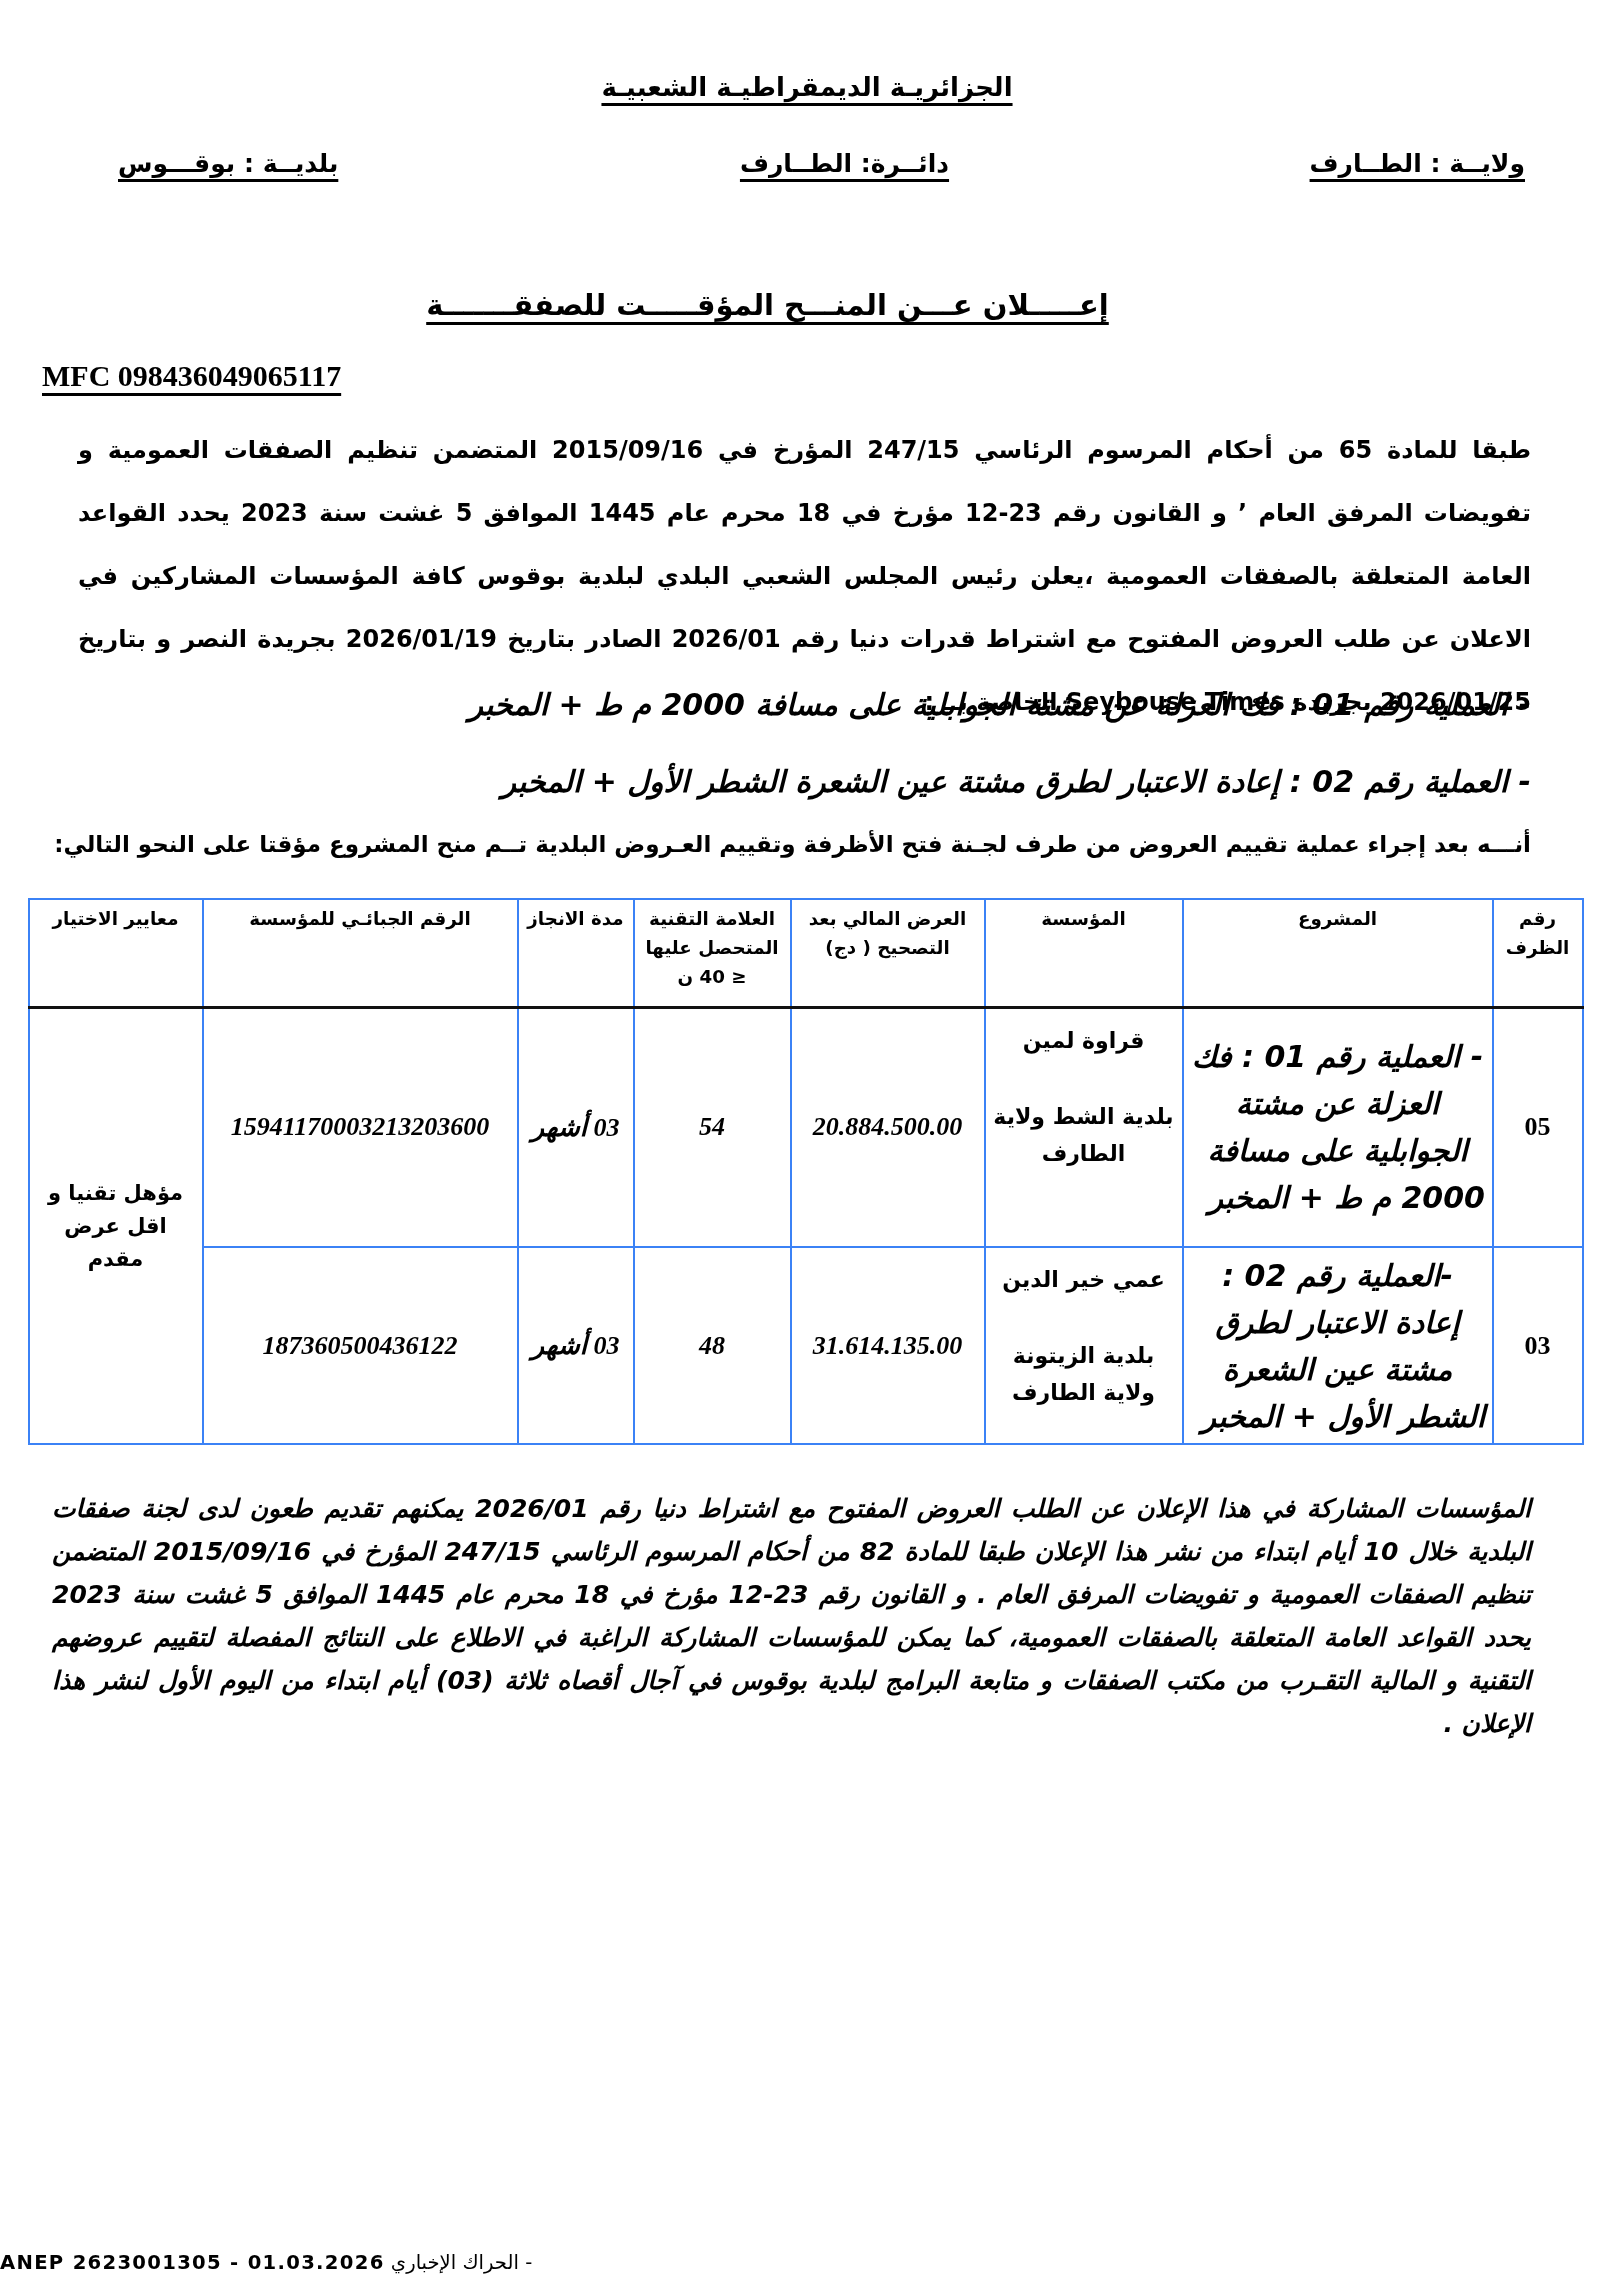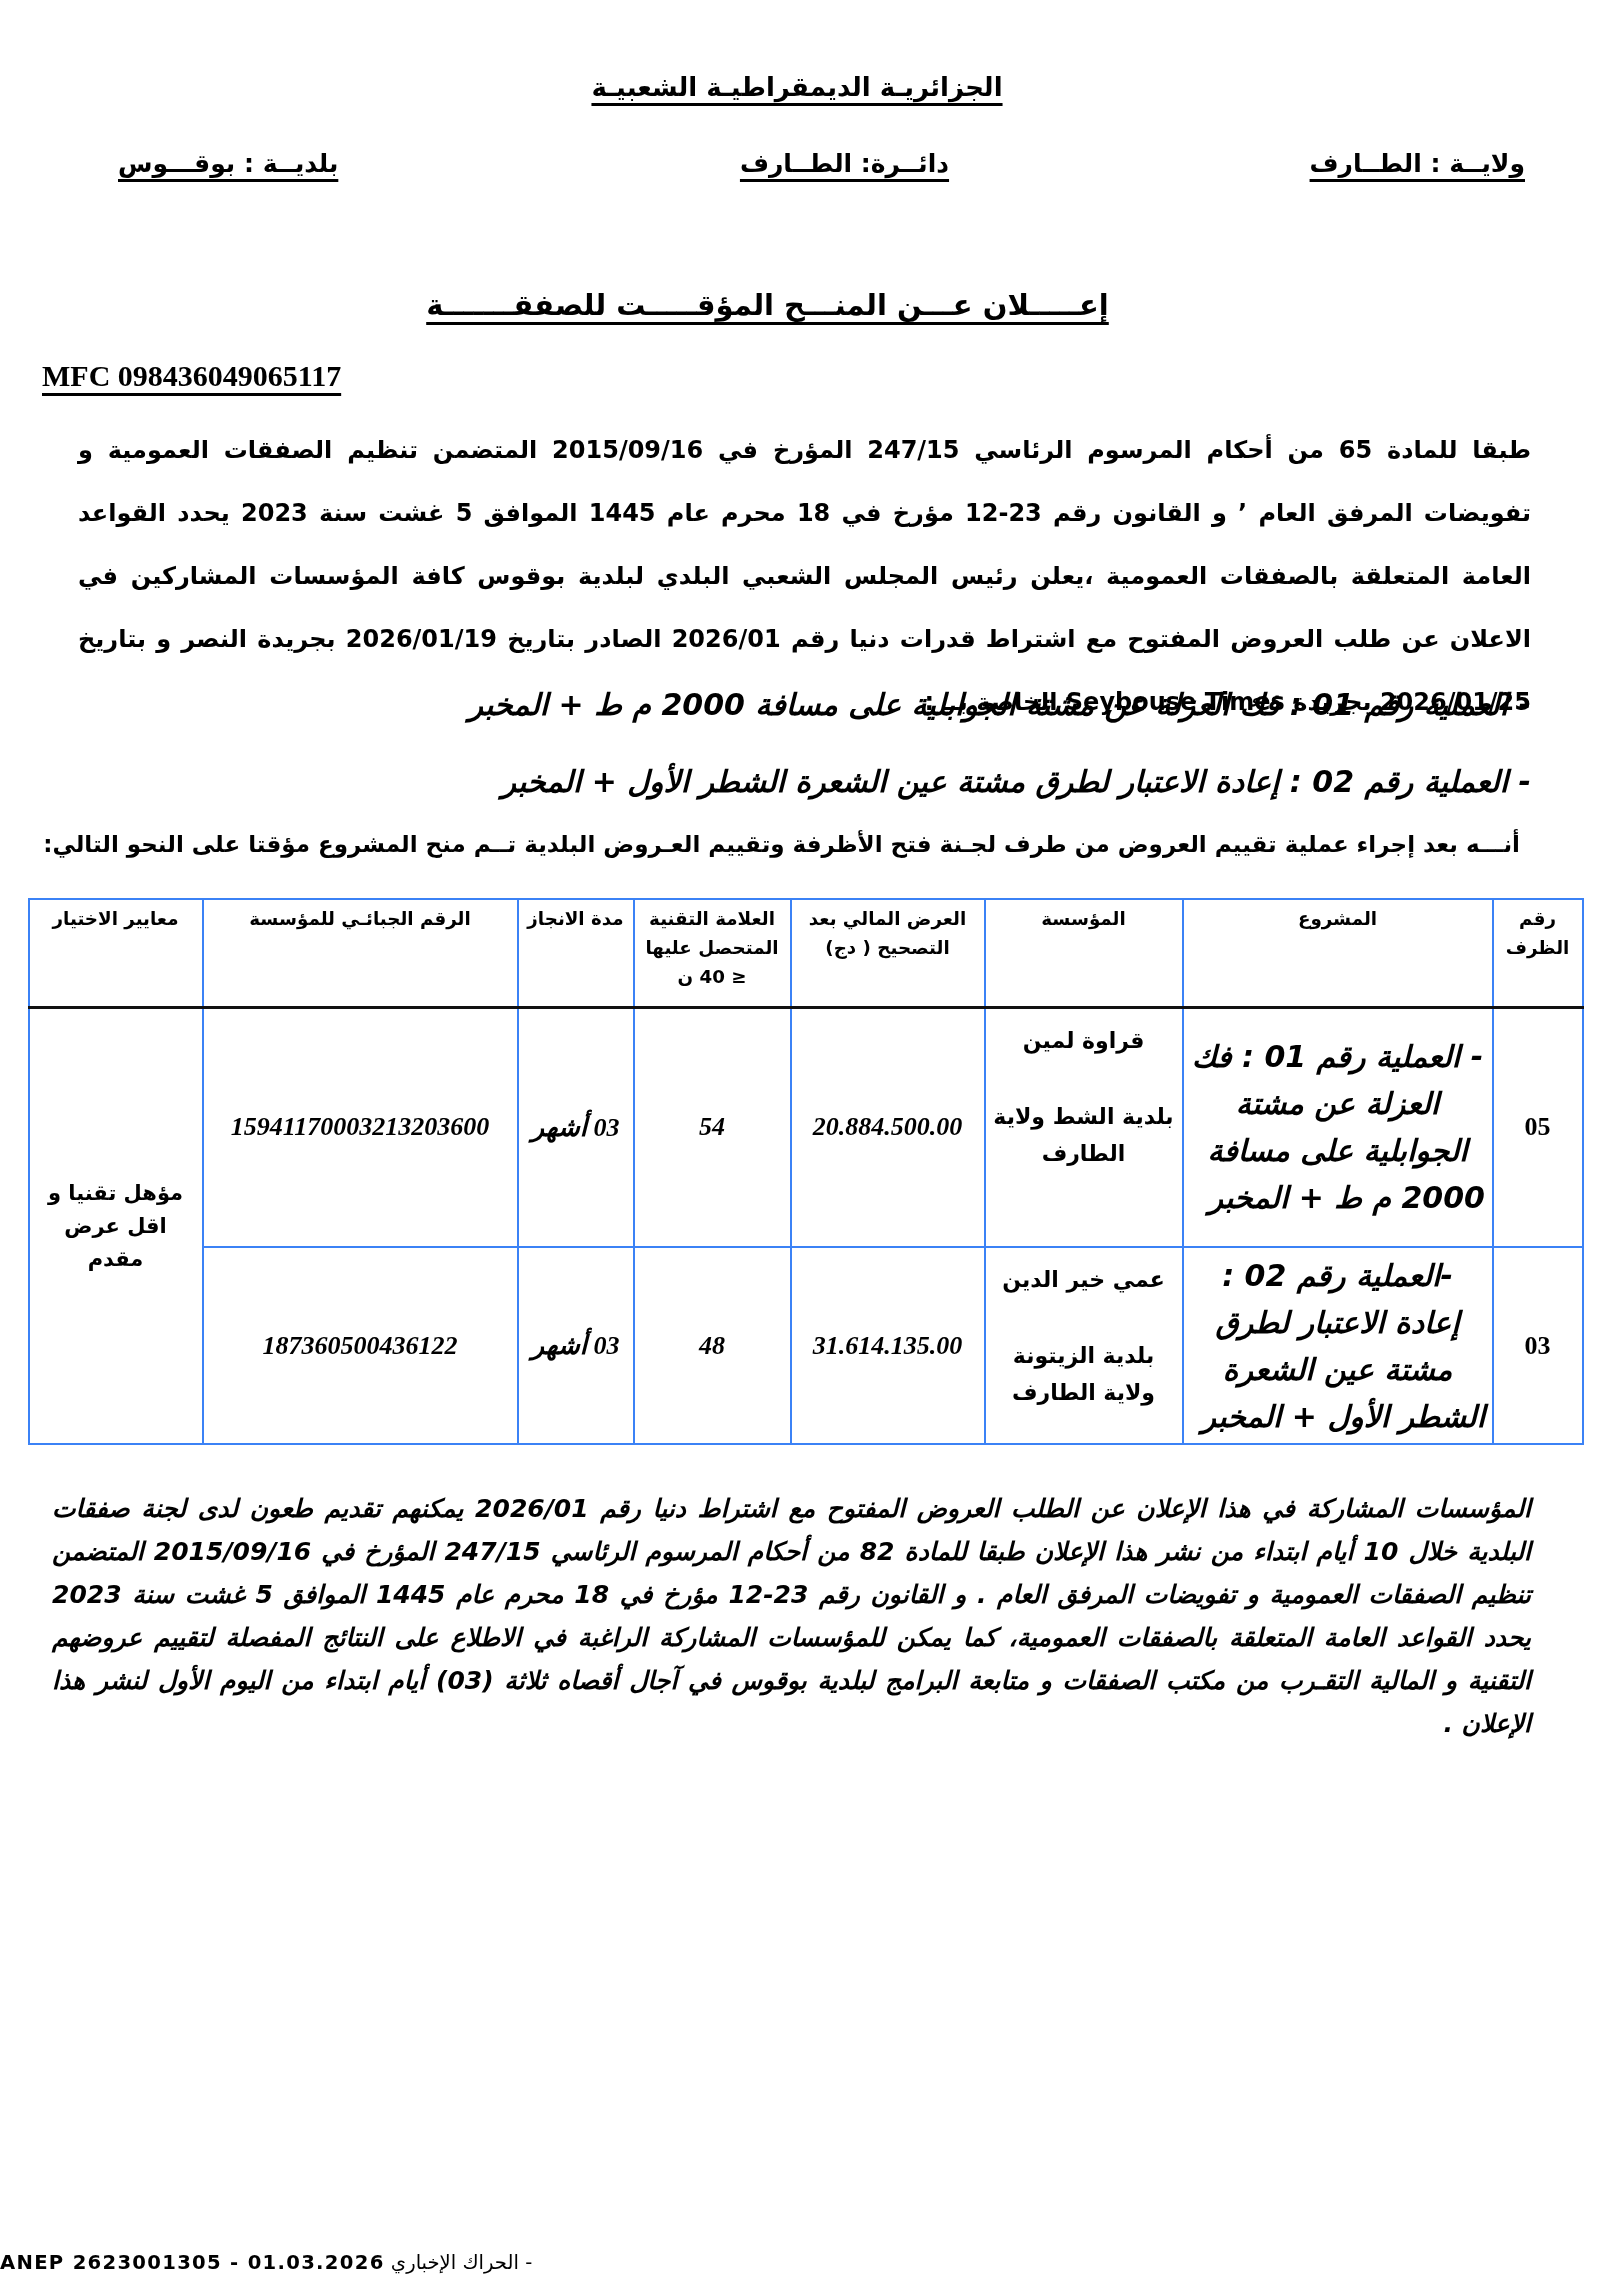--- a/index.html
+++ b/index.html
@@ -6,34 +6,34 @@
   body {
     width: 1623px; height: 2295px; position: relative; overflow: hidden;
     font-family: "DejaVu Sans", "Liberation Sans", sans-serif; color: #000;
   }
   .abs { position: absolute; }
   .rtl { direction: rtl; unicode-bidi: plaintext; }
   .b { font-weight: bold; }
   .it { font-style: italic; }
   .u { text-decoration: underline; text-decoration-thickness: 3.3px; text-underline-offset: 6.5px; }
 
-  #country { left: 6px; width: 1582px; top: 72px; text-align: center; font-size: 26px; }
+  #country { left: 16px; width: 1582px; top: 72px; text-align: center; font-size: 26px; }
   #wilaya  { right: 98px; top: 149px; font-size: 25px; }
   #daira   { left: 720px; width: 249px; top: 149px; font-size: 25px; text-align: center; }
   #baladia { left: 118px; top: 149px; font-size: 25px; }
 
   #ann-title { left: 0; width: 1535px; top: 288px; text-align: center; font-size: 29px; }
   #ref-no { left: 0; width: 1623px; top: 359px; text-align: left; font-family: "Liberation Serif", serif; font-size: 30px; margin-left: 42px; }
 
   .para { right: 92px; width: 1453px; font-size: 24px; line-height: 63px; text-align: justify; text-align-last: right; }
   #intro { top: 419px; }
   .op { right: 92px; font-size: 30px; }
   #op1 { top: 687px; }
   #op2 { top: 764px; }
-  #lead { right: 103px; top: 831px; font-size: 23px; }
+  #lead { right: 92px; top: 831px; font-size: 23px; }
 
   table#results {
     position: absolute; left: 27.5px; top: 898px; width: 1556px;
     border-collapse: collapse; table-layout: fixed;
   }
   #results th, #results td { border: 2px solid #3b82f6; text-align: center; vertical-align: middle; padding: 3.9px 6.5px; }
   #results th { vertical-align: top; font-size: 18.3px; line-height: 29px; height: 98px; }
   #results tr.r1 td { height: 220px; }
   #results tr.r2 td { height: 173px; }
   #results thead tr { border-bottom: 3.9px solid #111; }

